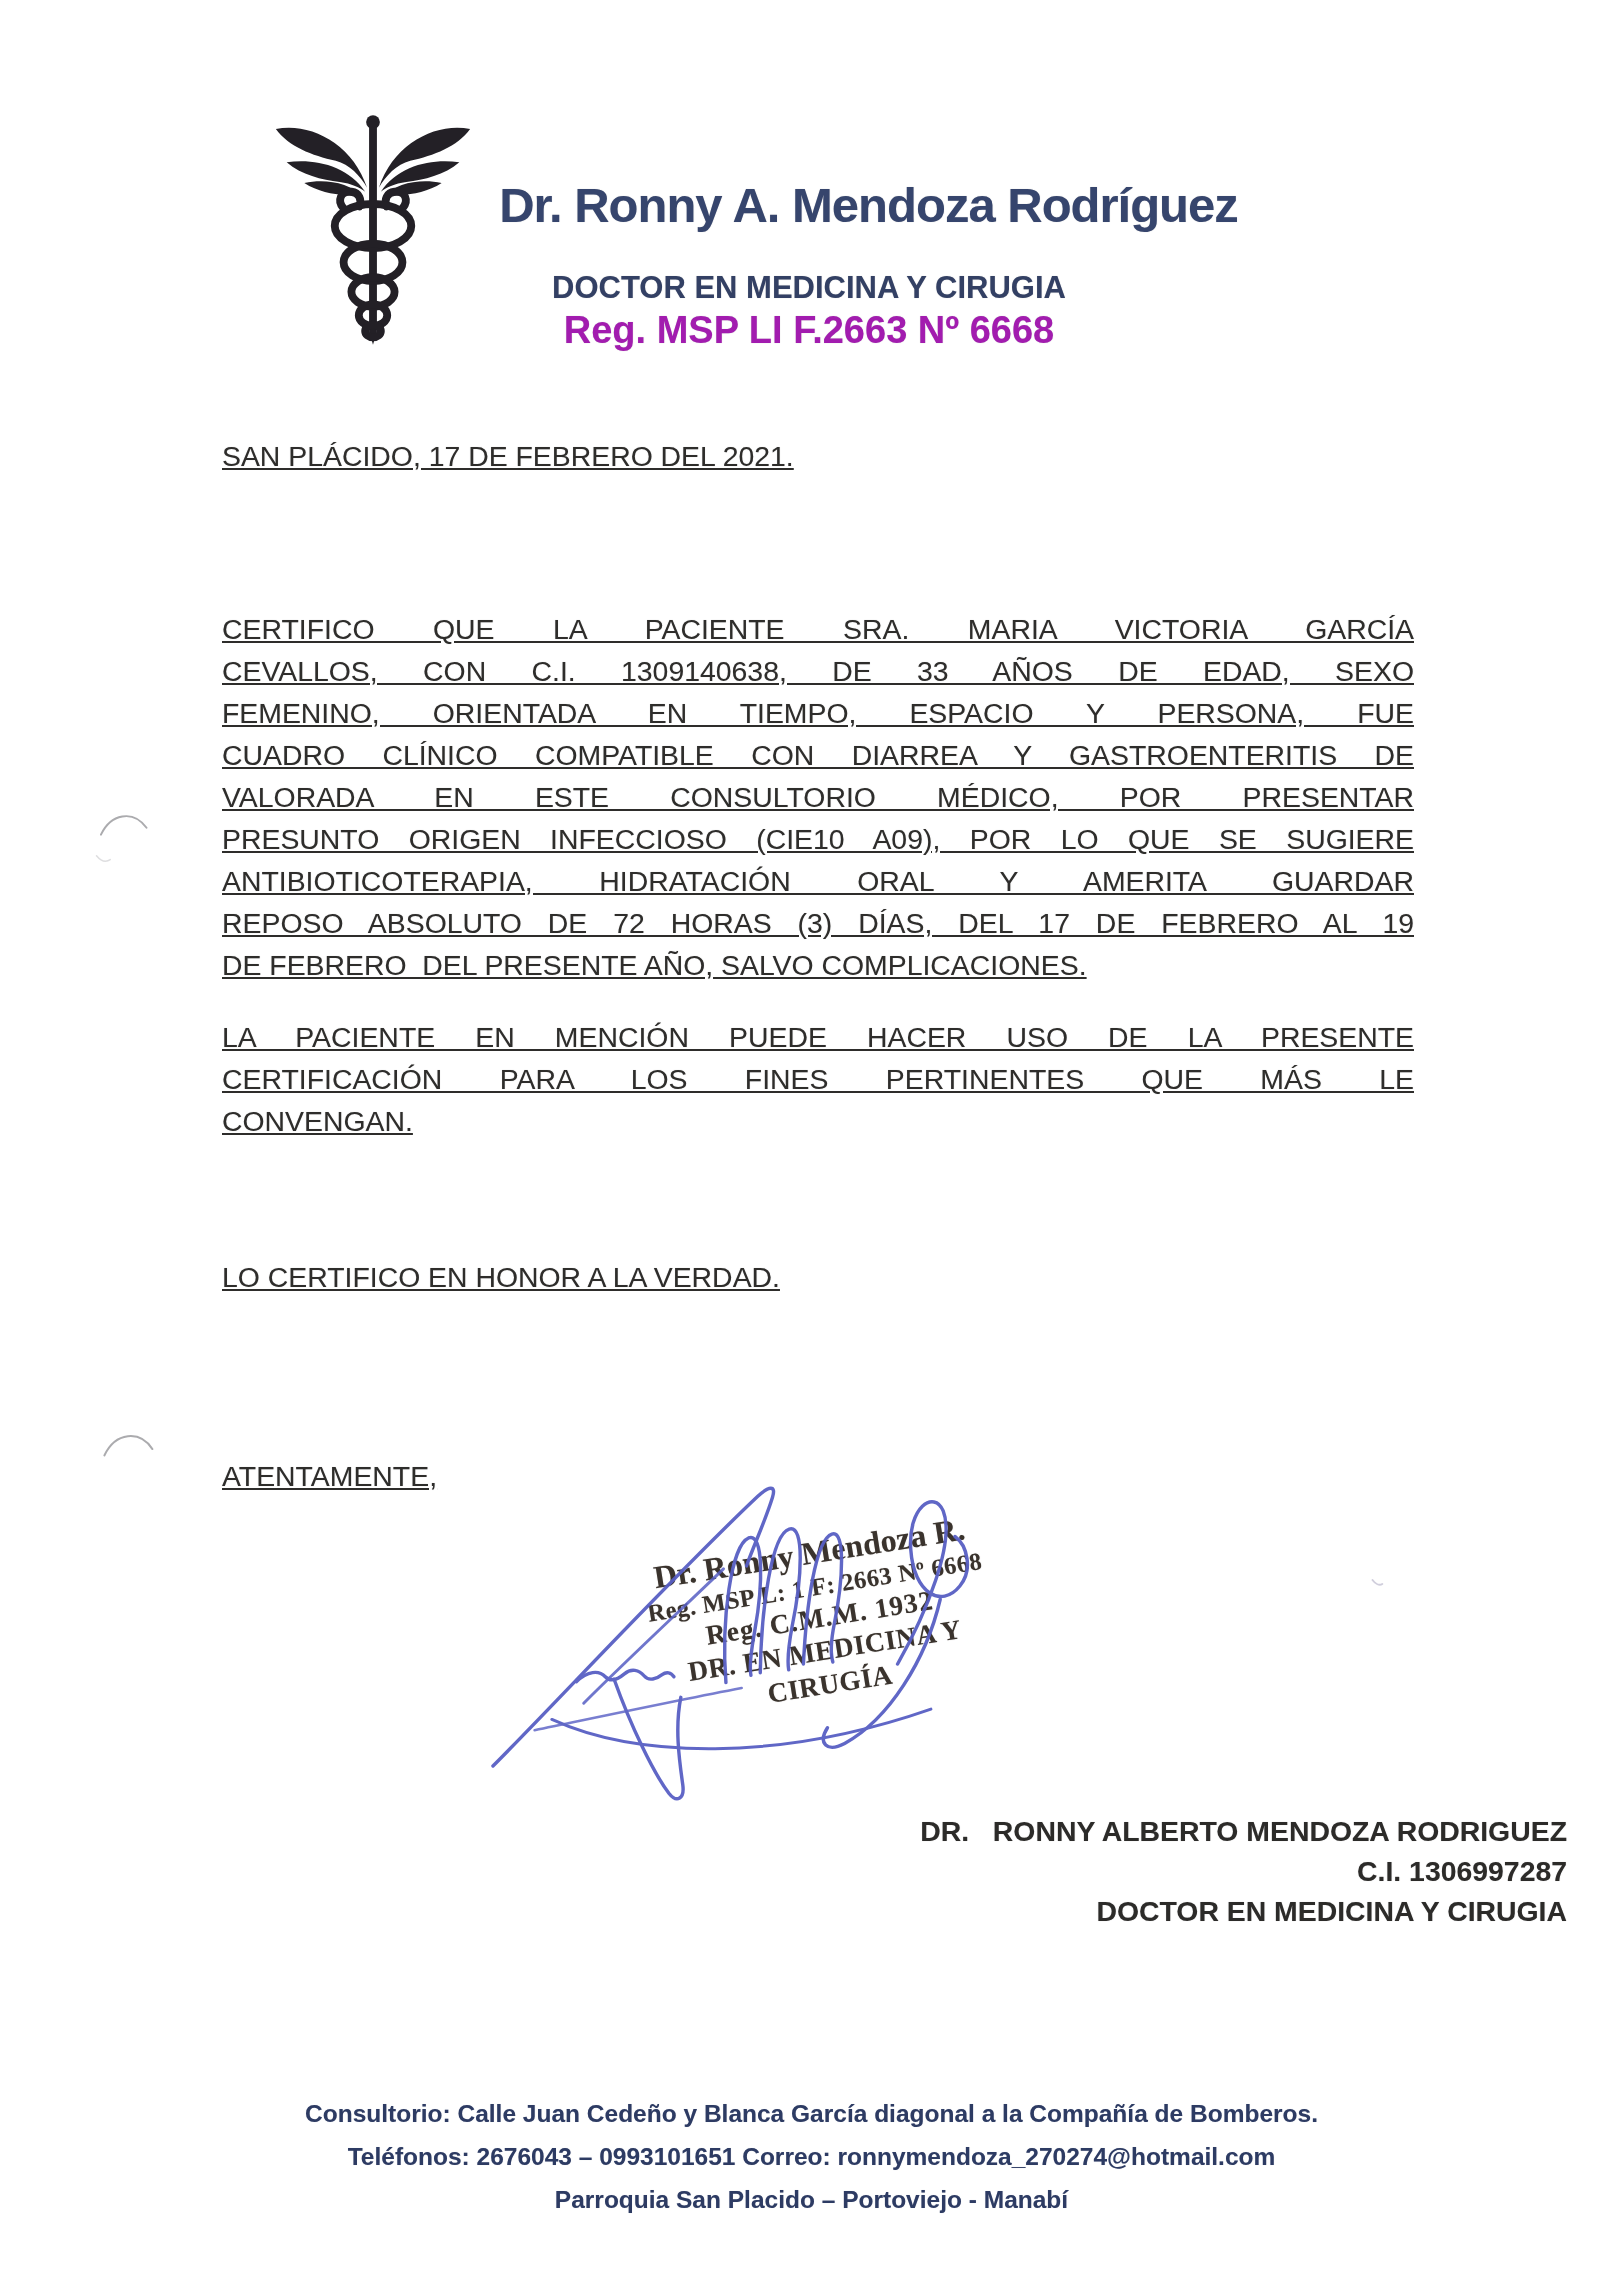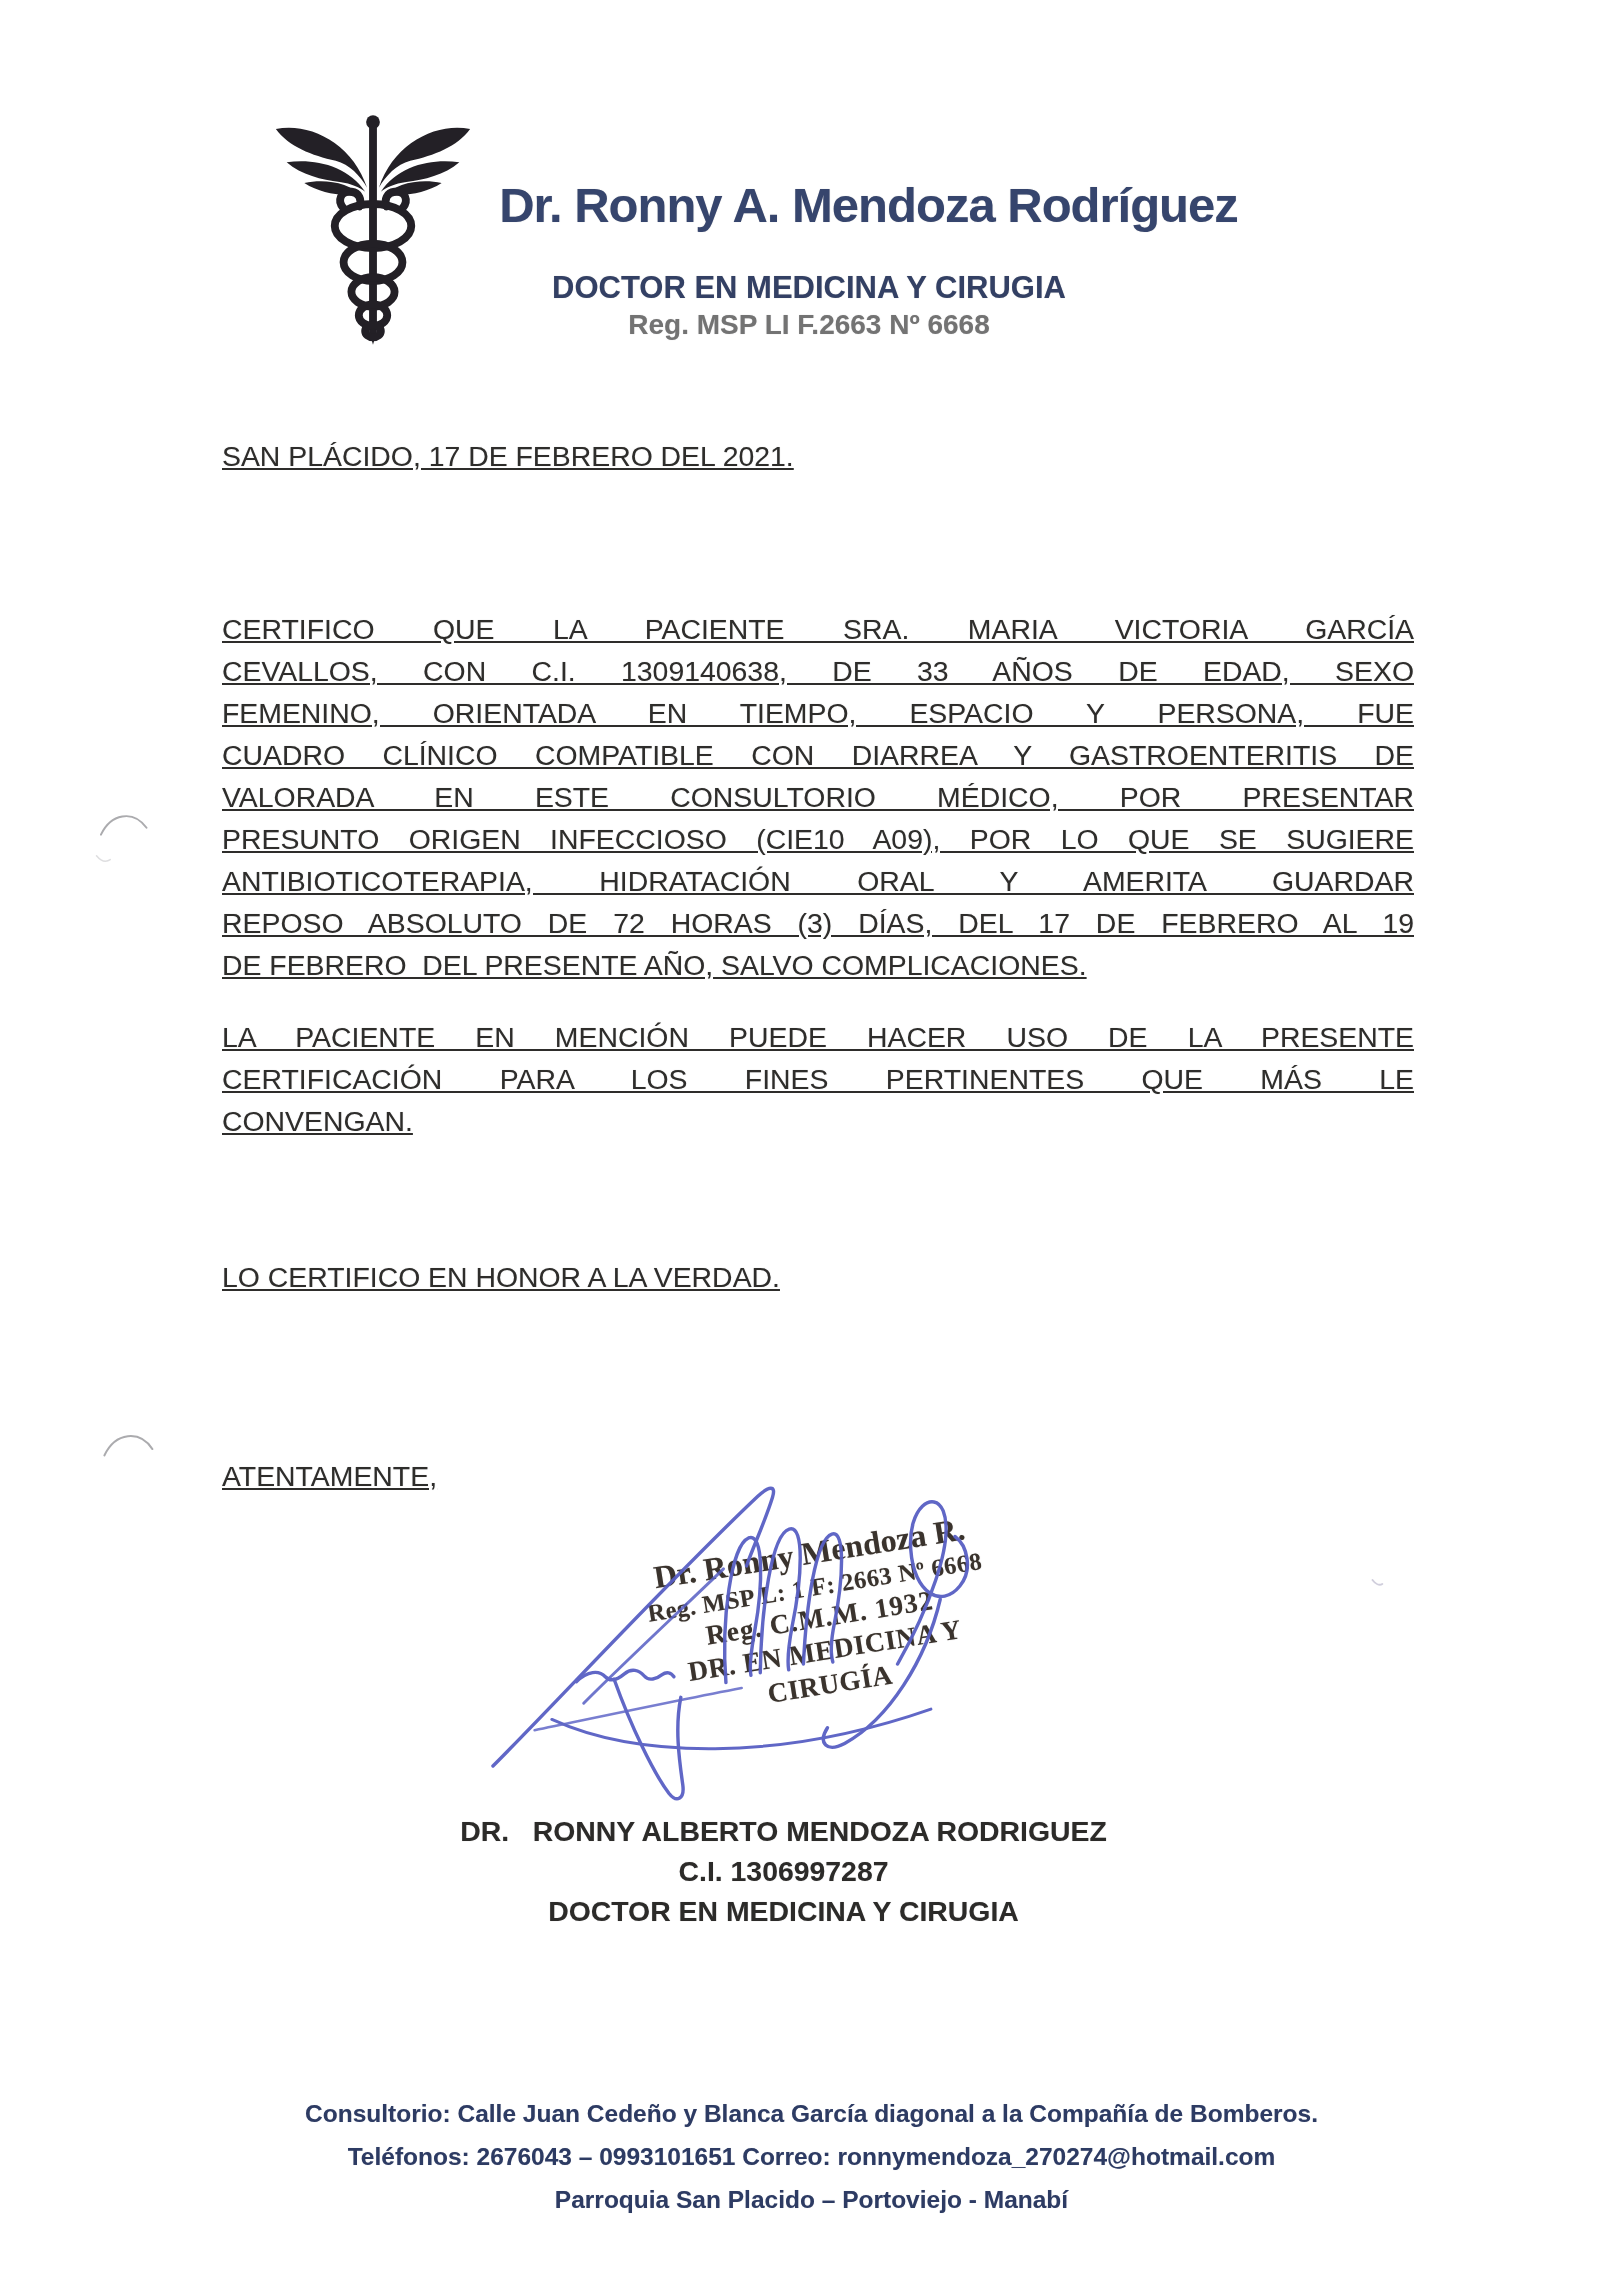--- a/index.html
+++ b/index.html
@@ -20,21 +20,21 @@
     left:471px;top:177px;width:795px;
     font-size:49px;font-weight:bold;letter-spacing:-1px;
     text-align:center;color:#36456d;
   }
   #subtitle{
     left:483px;top:270px;width:652px;
     font-size:31px;font-weight:bold;text-align:center;color:#334064;
   }
   #reg{
     left:483px;top:309px;width:652px;
-    font-size:28px;font-weight:bold;text-align:center;color:#737373;
+    font-size:38px;font-weight:bold;text-align:center;color:#a21caf;
   }
   #services{
     left:0;top:351px;width:1623px;
     font-size:22.6px;font-weight:bold;text-align:center;color:#334064;
     letter-spacing:0.2px;
   }
 
   
   .bodytext{color:#2e2d2b;font-size:28.4px;text-decoration:underline;}
   #dateline{left:222px;top:440px;}
@@ -55,21 +55,21 @@
     text-shadow:0 0 1px rgba(58,51,45,0.35);
   }
   .stamp-l1{font-size:32px;font-weight:bold;line-height:39px;}
   .stamp-l2{font-size:24.5px;font-weight:bold;line-height:30px;letter-spacing:0.5px;}
   .stamp-l3{font-size:27.5px;font-weight:bold;line-height:32px;letter-spacing:1px;}
   .stamp-l4{font-size:27.5px;font-weight:bold;line-height:34px;letter-spacing:0.5px;}
   #signature-svg{left:466px;top:1452px;}
 
   
   #signatory{
-    left:0;top:1811px;width:1567px;text-align:center;
+    left:0;top:1811px;width:1567px;text-align:right;
     font-weight:bold;font-size:28.4px;line-height:40px;color:#2c2b29;
   }
   #signatory .cline{white-space:pre;}
 
   
   #footer{
     left:0;top:2092px;width:1623px;text-align:center;
     font-weight:bold;font-size:24.5px;line-height:43px;color:#2d3b63;
     text-shadow:0 0 0.7px rgba(45,59,99,0.3);
   }

